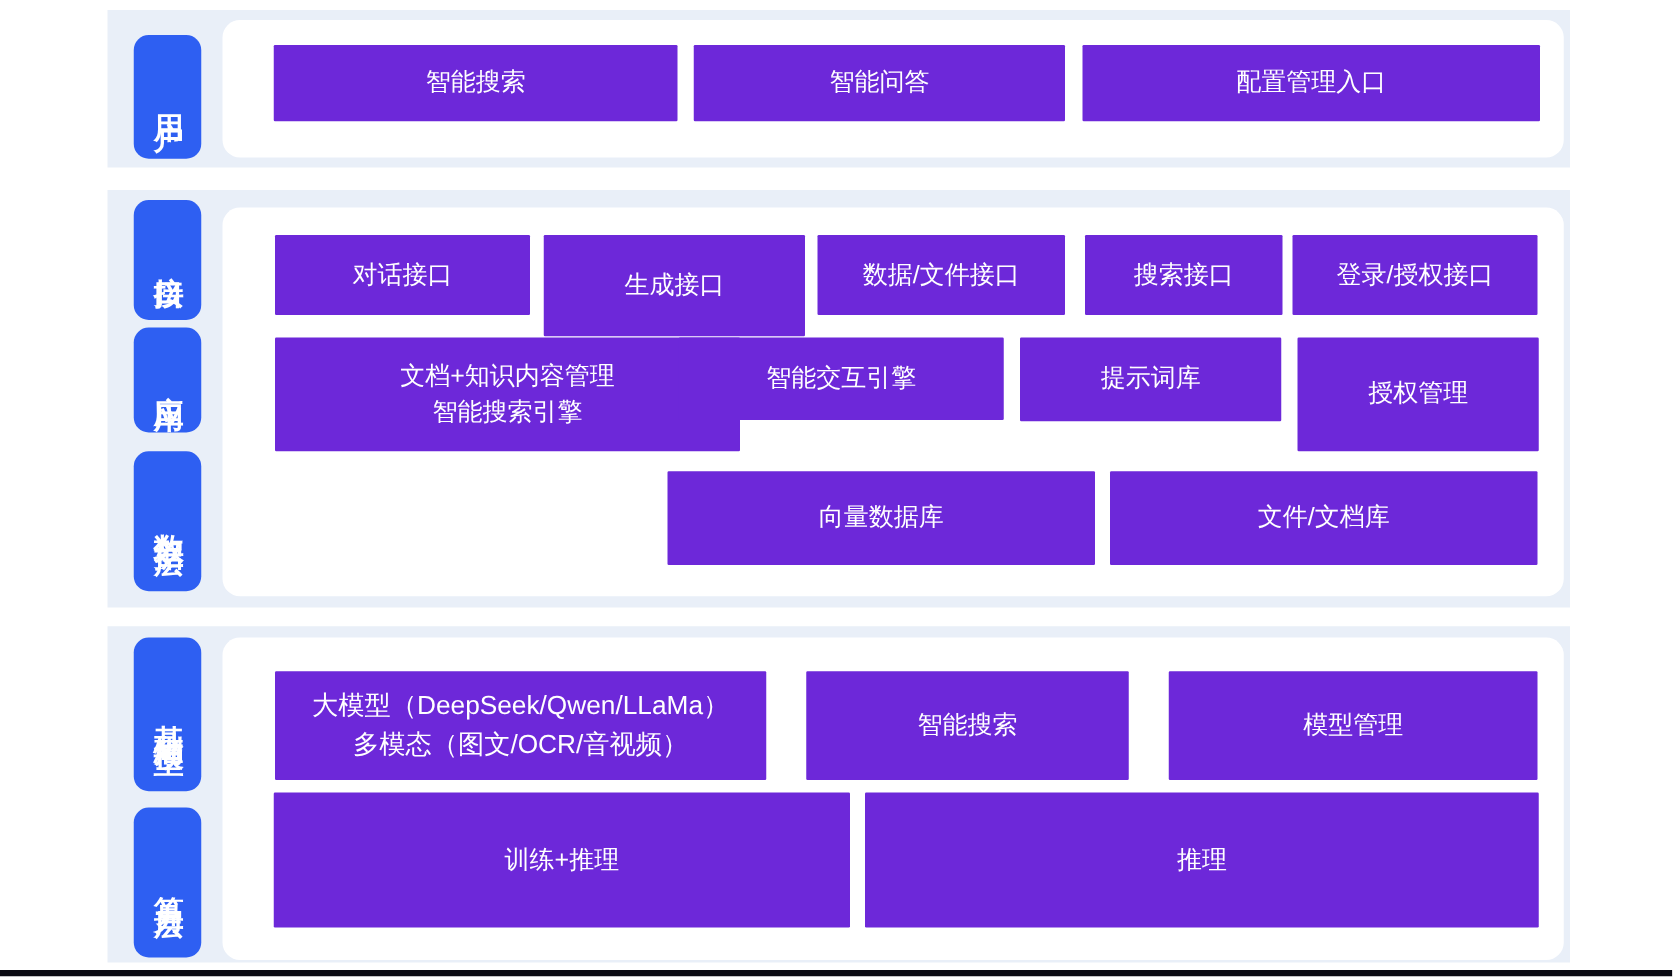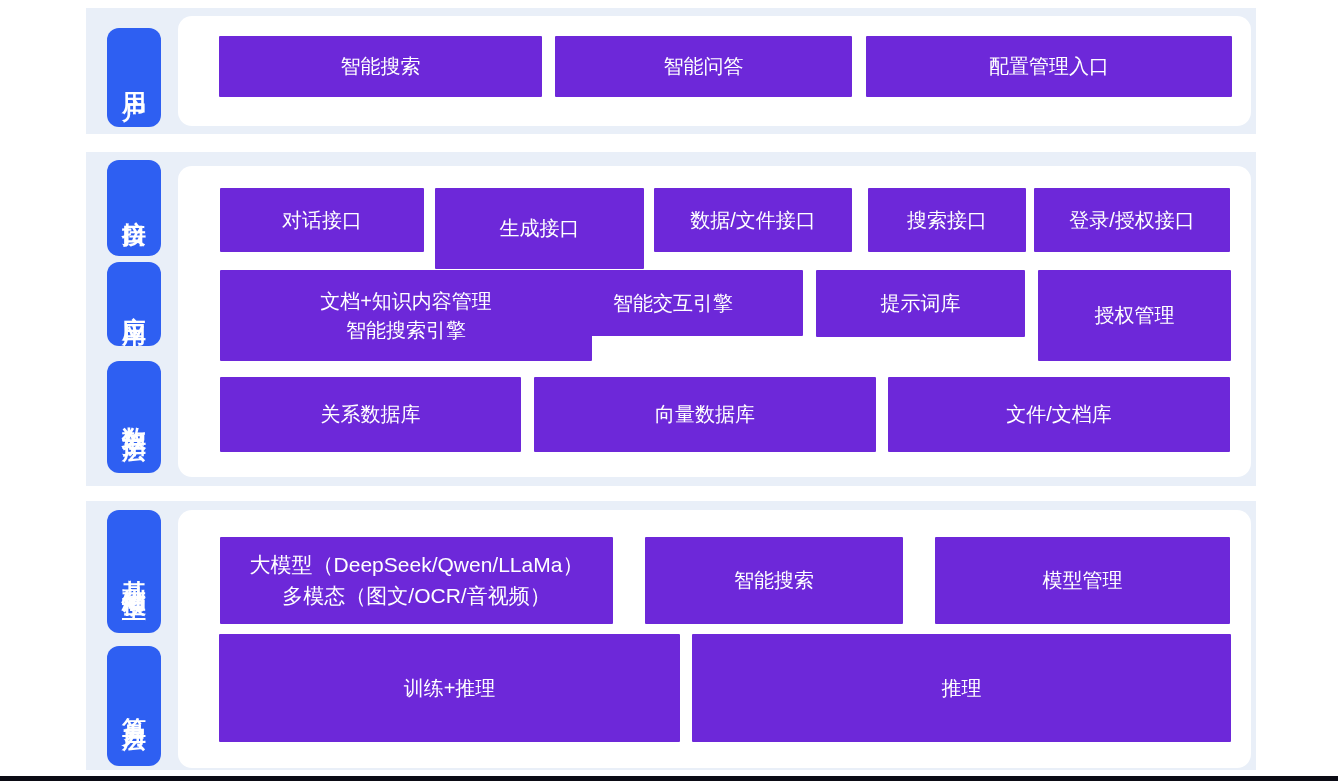--- a/index.html
+++ b/index.html
@@ -134,23 +134,20 @@
   <div class="box" style="left:543px;top:270px;width:260px;height:66px">
     <span>智能交互引擎</span>
   </div>
   <div class="box" style="left:816px;top:270px;width:209px;height:67px">
     <span>提示词库</span>
   </div>
   <div class="box" style="left:1038px;top:270px;width:193px;height:91px">
     <span>授权管理</span>
   </div>
 
-  <div class="box" style="left:220px;top:377px;width:301px;height:75px">
-    <span>关系数据库</span>
-  </div>
   <div class="box" style="left:534px;top:377px;width:342px;height:75px">
     <span>向量数据库</span>
   </div>
   <div class="box" style="left:888px;top:377px;width:342px;height:75px">
     <span>文件/文档库</span>
   </div>
 
   <div class="box" style="left:220px;top:537px;width:393px;height:87px;font-size:21px">
     <span>大模型（DeepSeek/Qwen/LLaMa）</span>
     <span>多模态（图文/OCR/音视频）</span>

